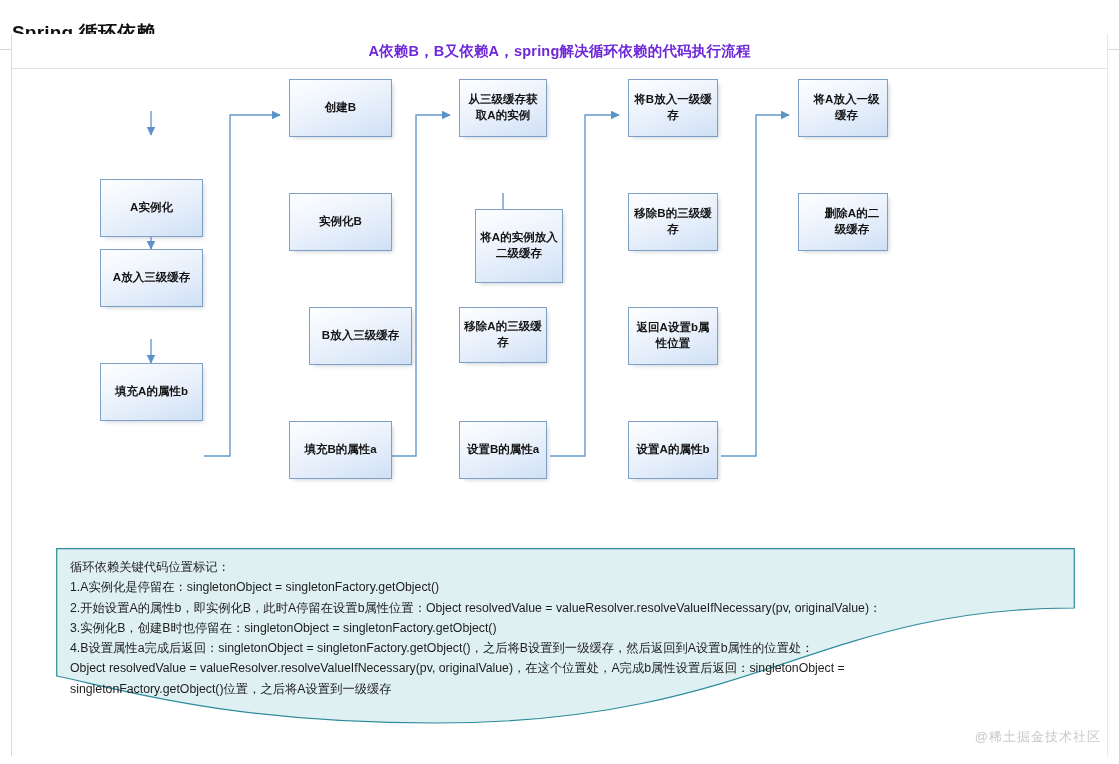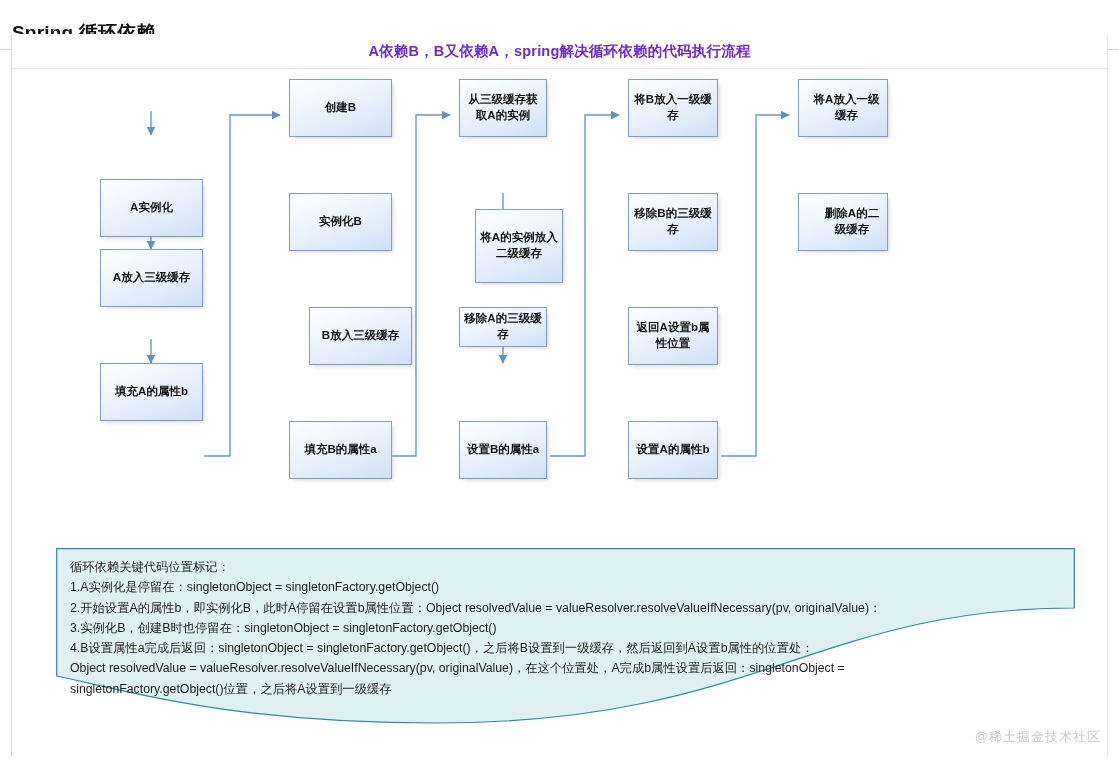--- a/index.html
+++ b/index.html
@@ -198,21 +198,21 @@
     <div class="node process" style="left:88px;  top:180px; width:103px; height:58px;">A放入三级缓存</div>
     <div class="node process" style="left:88px;  top:294px; width:103px; height:58px;">填充A的属性b</div>
 
     <div class="node process" style="left:277px; top:10px;  width:103px; height:58px;">创建B</div>
     <div class="node process" style="left:277px; top:124px; width:103px; height:58px;">实例化B</div>
     <div class="node process" style="left:277px; top:238px; width:103px; height:58px;margin-left:20px;">B放入三级缓存</div>
     <div class="node process" style="left:277px; top:352px; width:103px; height:58px;">填充B的属性a</div>
 
     <div class="node process" style="left:447px; top:10px;  width:88px;  height:58px;">从三级缓存获取A的实例</div>
     <div class="node process" style="left:447px; top:140px; width:88px;  height:74px;margin-left:16px;">将A的实例放入二级缓存</div>
-    <div class="node process" style="left:447px; top:238px; width:88px;  height:40px;">移除A的三级缓存</div>
+    <div class="node process" style="left:447px; top:238px; width:88px;  height:56px;">移除A的三级缓存</div>
     <div class="node process" style="left:447px; top:352px; width:88px;  height:58px;">设置B的属性a</div>
 
     <div class="node process" style="left:616px; top:10px;  width:90px;  height:58px;">将B放入一级缓存</div>
     <div class="node process" style="left:616px; top:124px; width:90px;  height:58px;">移除B的三级缓存</div>
     <div class="node process" style="left:616px; top:352px; width:90px;  height:58px;">设置A的属性b</div>
     <div class="node process" style="left:616px; top:238px; width:90px;  height:58px;">返回A设置b属性位置</div>
 
     <div class="node process" style="left:786px; top:10px;  width:90px;  height:58px;padding-left:11px;">将A放入一级缓存</div>
     <div class="node process" style="left:786px; top:124px; width:90px;  height:58px;padding-left:22px;">删除A的二级缓存</div>
 

